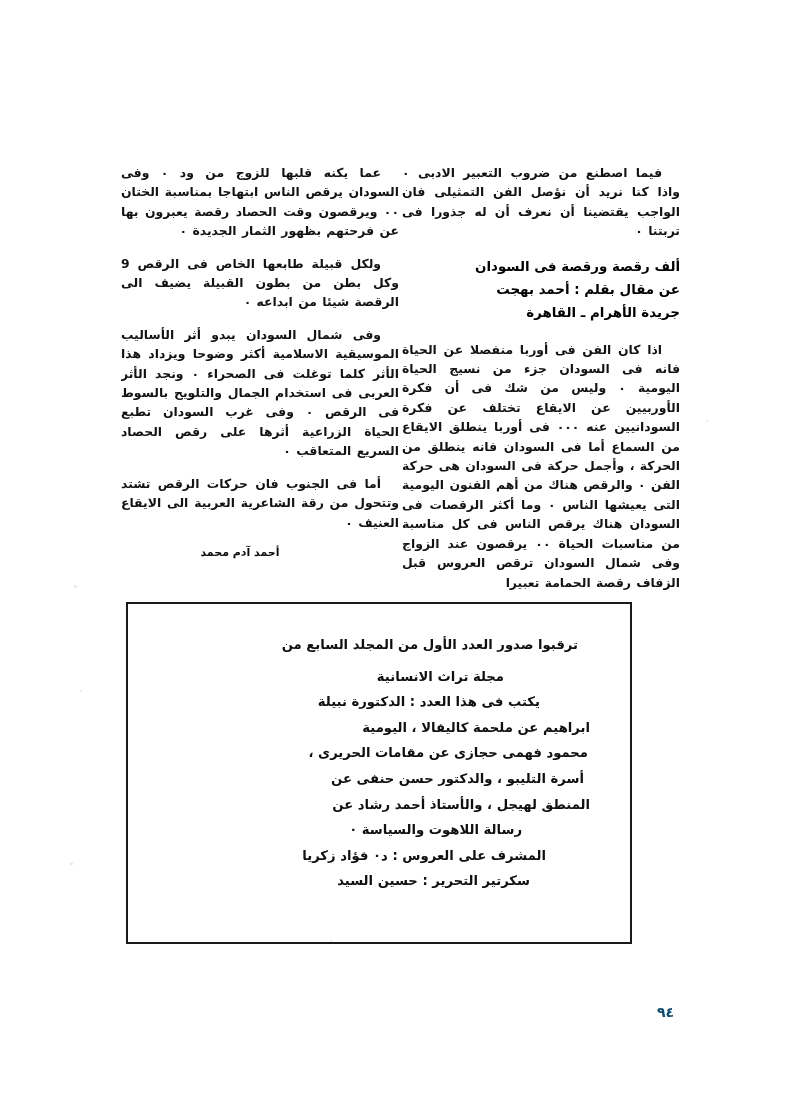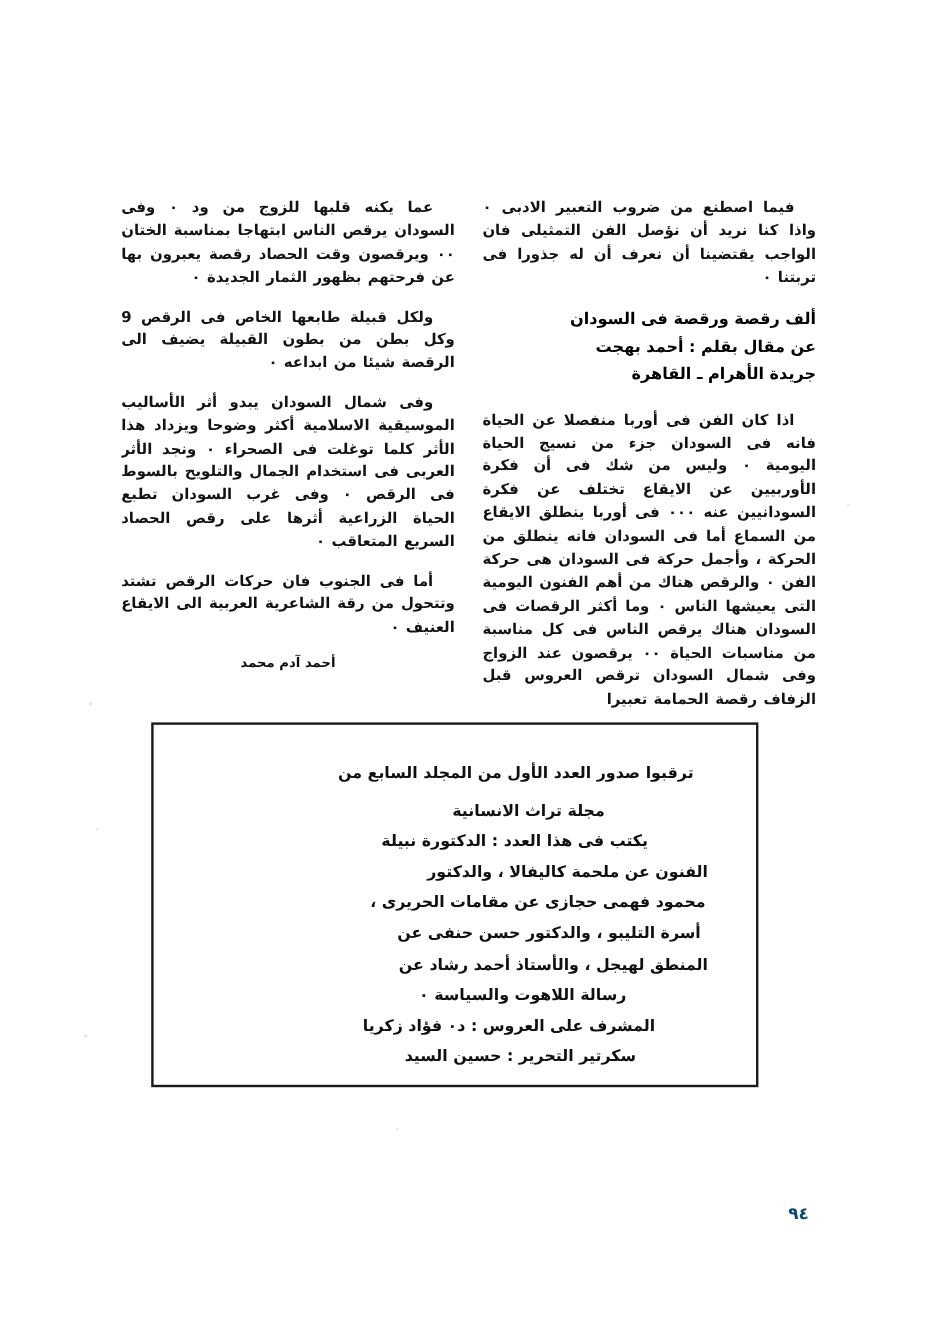--- a/index.html
+++ b/index.html
@@ -29,21 +29,21 @@
     text-align-last: right;
   }
 
   #col-right {
     right: 107px;
     top: 163px;
     width: 278px;
   }
 
   #col-left {
-    right: 408px;
+    right: 388px;
     top: 163px;
     width: 278px;
     
     overflow: hidden;
     margin-left: 46px;
   }
 
   .para {
     font-size: 12.4px;
     line-height: 19.4px;
@@ -87,21 +87,21 @@
     letter-spacing: 0.3px;
   }
 
   
 
   #ad-box {
     position: absolute;
     right: 155px;   
     top: 602px;
     width: 506px;   
-    height: 304px;
+    height: 342px;
     border: 2.5px solid #1a1a1a;
     background: #ffffff;
     box-sizing: border-box;
     margin-left: 44px;
   }
 
   #ad-inner {
     position: absolute;
     right: 30px;
     top: 28px;
@@ -177,21 +177,21 @@
     <p class="para">أما فى الجنوب فان حركات الرقص تشتد وتتحول من رقة الشاعرية العربية الى الايقاع العنيف ٠</p>
   </div>
 
   <div class="signature">أحمد آدم محمد</div>
 
   <div id="ad-box">
     <div id="ad-inner">
       <div class="ad-line lead">ترقبوا صدور العدد الأول من المجلد السابع من</div>
       <div class="ad-line center">مجلة تراث الانسانية</div>
       <div class="ad-line i1">يكتب فى هذا العدد : الدكتورة نبيلة</div>
-      <div class="ad-line i2">الفنون عن ملحمة كاليفالا ، والدكتور</div>
+      <div class="ad-line i2">ابراهيم عن ملحمة كاليفالا ، اليومية</div>
       <div class="ad-line i3">محمود فهمى حجازى عن مقامات الحريرى ،</div>
       <div class="ad-line i6">أسرة التليبو ، والدكتور حسن حنفى عن</div>
       <div class="ad-line i5">المنطق لهيجل ، والأستاذ أحمد رشاد عن</div>
       <div class="ad-line i7">رسالة اللاهوت والسياسة ٠</div>
       <div class="ad-line i8">المشرف على العروس : د٠ فؤاد زكريا</div>
       <div class="ad-line i9">سكرتير التحرير : حسين السيد</div>
     </div>
   </div>
 
   <div id="page-number">٩٤</div>

